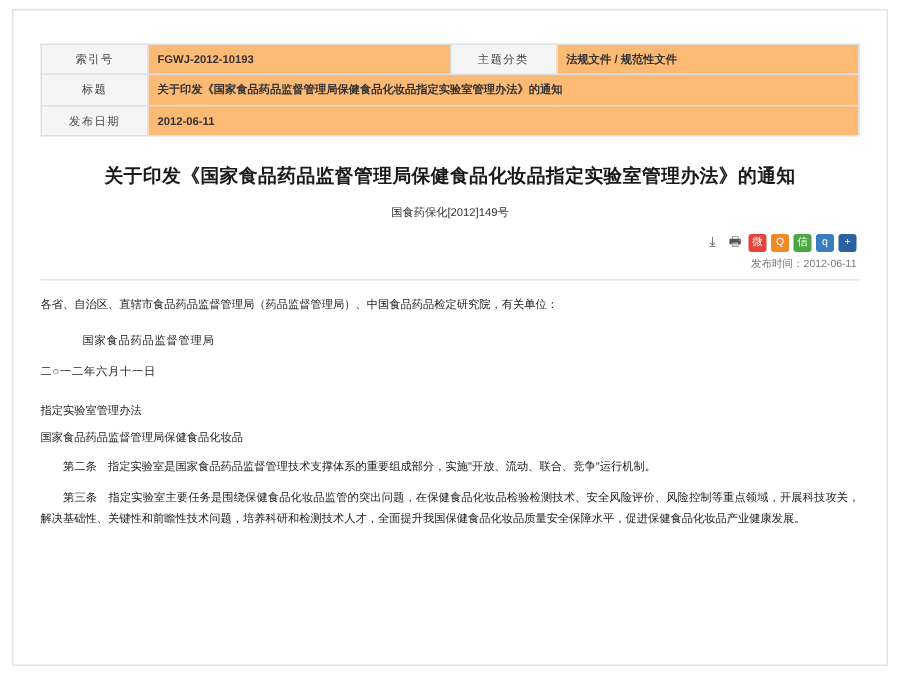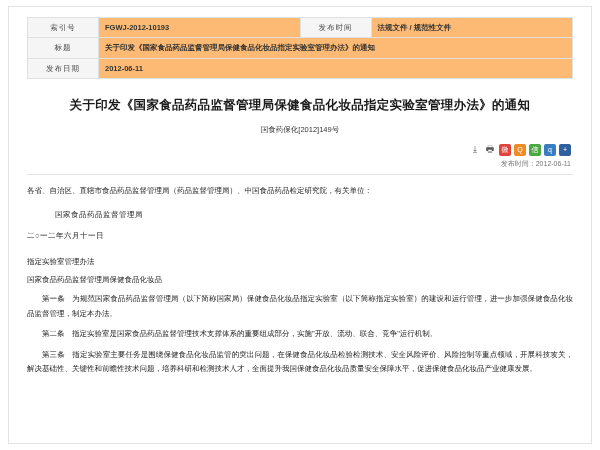--- a/index.html
+++ b/index.html
@@ -30,21 +30,21 @@
     border: 1px solid #e3e3e3;
     box-sizing: border-box;
     padding: 6px 18px 0 18px;
   }
 
   
   table.meta {
     width: 100%;
     border-collapse: collapse;
     table-layout: fixed;
-    margin-top: 4px;
+    margin-top: 16px;
     font-size: 7.5px;
     color: #333;
   }
   table.meta td {
     border: 1px solid #e0e0e0;
     padding: 4px 6px;
     line-height: 1.5;
     vertical-align: middle;
   }
   td.label {
@@ -183,21 +183,21 @@
 <body>
 
 <div class="page">
   <div class="frame">
 
     <table class="meta">
       <tbody>
           <tr>
         <td class="label">索引号</td>
         <td class="value">FGWJ-2012-10193</td>
-        <td class="label">发布时间</td>
+        <td class="label">主题分类</td>
         <td class="value">法规文件 / 规范性文件</td>
       </tr>
       <tr>
         <td class="label">标题</td>
         <td class="value wide" colspan="3">关于印发《国家食品药品监督管理局保健食品化妆品指定实验室管理办法》的通知</td>
       </tr>
       <tr>
         <td class="label">发布日期</td>
         <td class="value wide" colspan="3">2012-06-11</td>
       </tr>
@@ -230,20 +230,19 @@
         <p class="date">二○一二年六月十一日</p>
       </div>
 
       <div class="sub-head">
         <p>指定实验室管理办法</p>
         <p>国家食品药品监督管理局保健食品化妆品</p>
       </div>
 
 
       <div class="arts">
-        <p>第一条　为规范国家食品药品监督管理局（以下简称国家局）保健食品化妆品指定实验室（以下简称指定实验室）的建设和运行管理，进一步加强保健食品化妆品监督管理，制定本办法。</p>
         <p>第二条　指定实验室是国家食品药品监督管理技术支撑体系的重要组成部分，实施"开放、流动、联合、竞争"运行机制。</p>
         <p>第三条　指定实验室主要任务是围绕保健食品化妆品监管的突出问题，在保健食品化妆品检验检测技术、安全风险评价、风险控制等重点领域，开展科技攻关，解决基础性、关键性和前瞻性技术问题，培养科研和检测技术人才，全面提升我国保健食品化妆品质量安全保障水平，促进保健食品化妆品产业健康发展。</p>
       </div>
     </div>
 
   </div>
 </div>
 
 </body></html>

